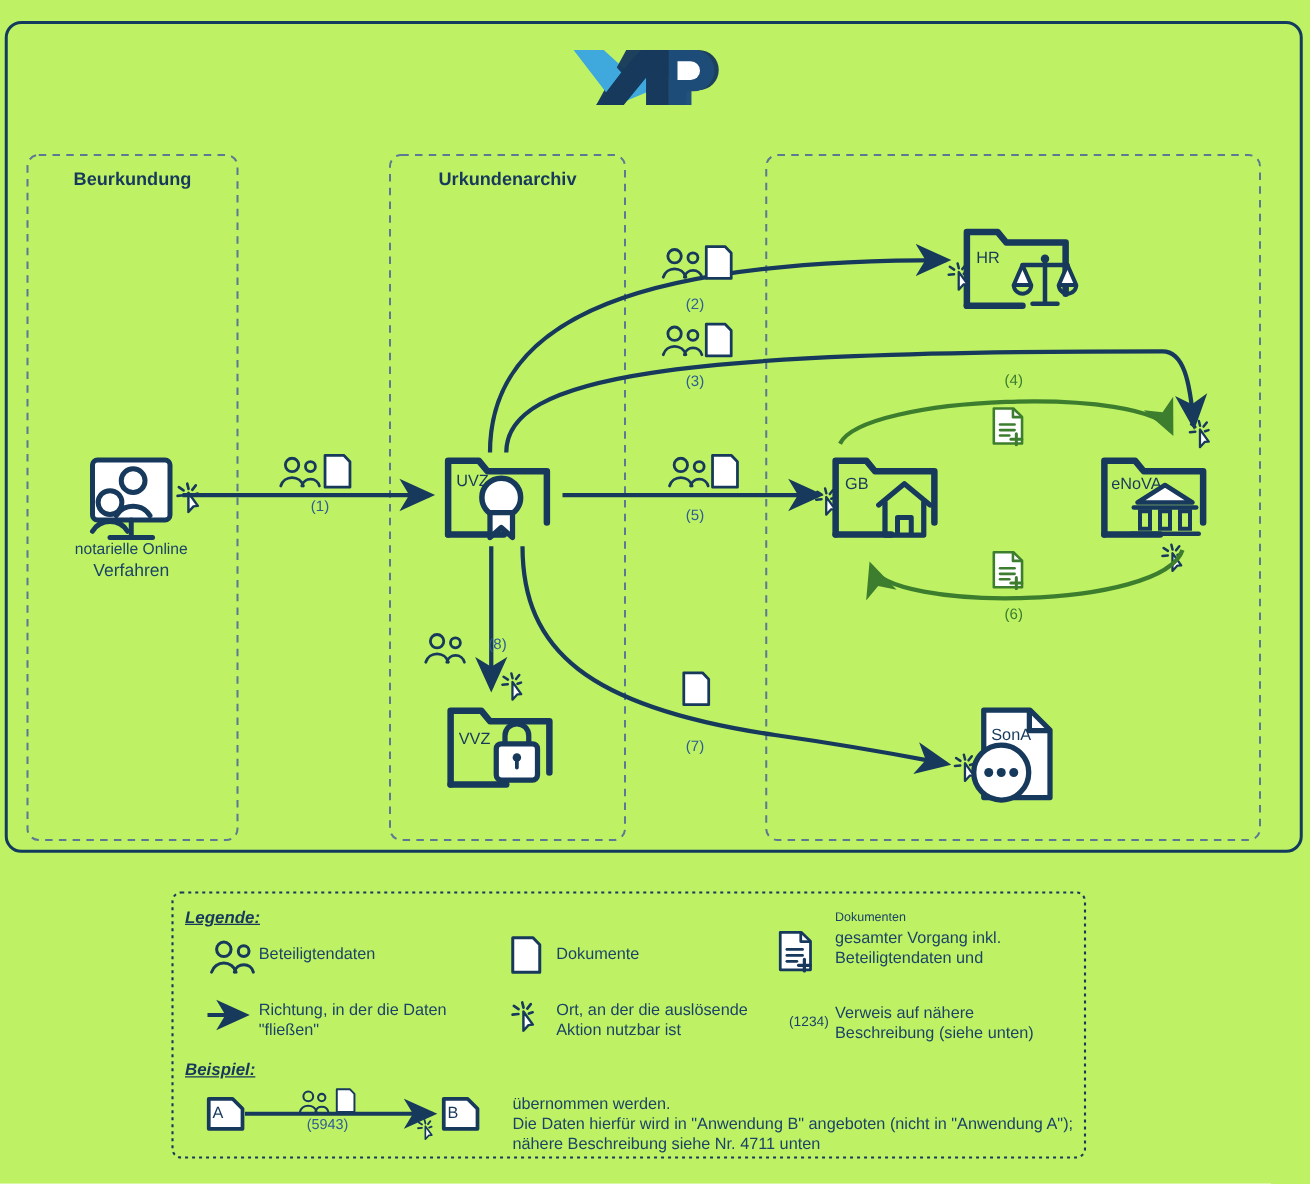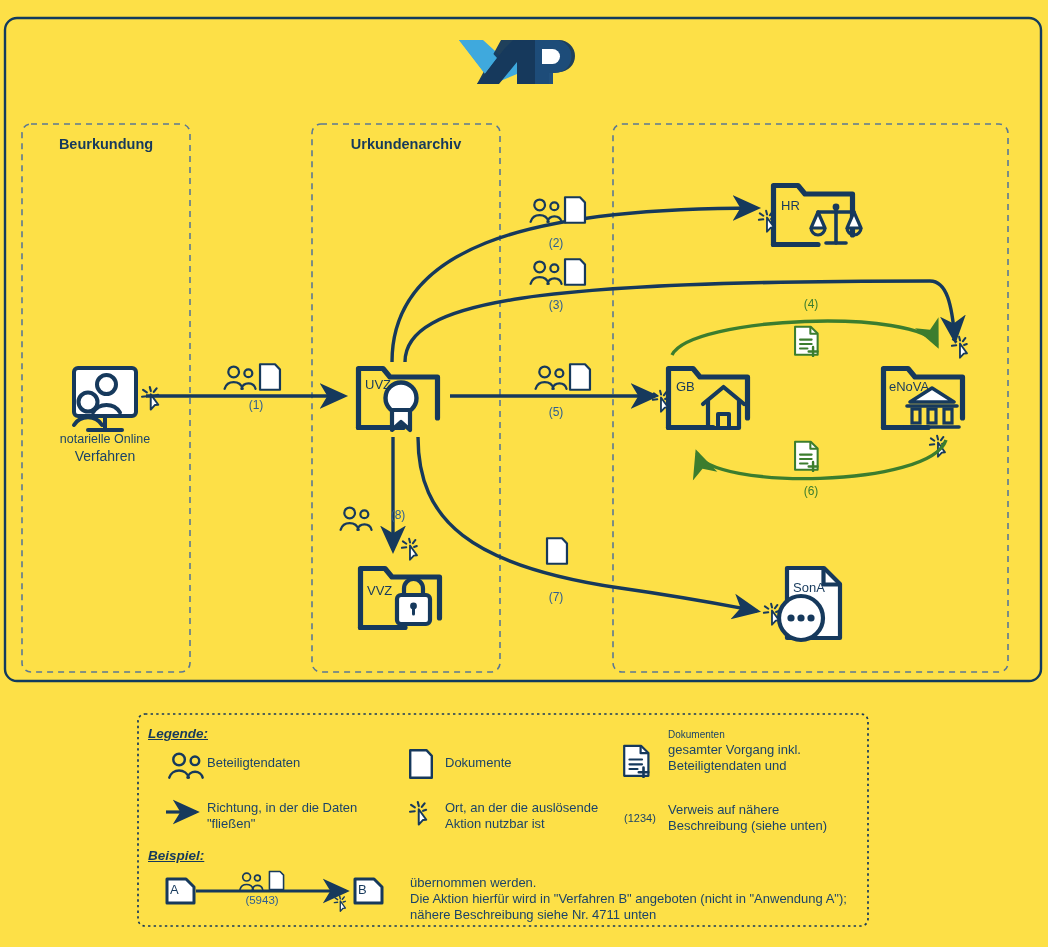--- a/index.html
+++ b/index.html
@@ -6,21 +6,21 @@
   html,body{margin:0;padding:0;background:#ffffff;}
   body{
     font-family:"Liberation Sans","DejaVu Sans",sans-serif;
     color:#1b4368;
   }
   #page{
     position:relative;
     width:1048px;
     height:947px;
     overflow:hidden;
-    background:#fde047;
+    background:#bef264;
   }
   #page svg{position:absolute;left:0;top:0;}
   .txt{position:absolute;white-space:pre;}
 </style>
 </head>
 <body>
 
 <div id="page">
 
   <svg width="1048" height="947" viewBox="0 0 1048 947">
@@ -280,26 +280,26 @@
   <div class="txt" style="left:668px;top:742px;font-size:13px;color:#1b4368;">gesamter Vorgang inkl.</div>
   <div class="txt" style="left:668px;top:758px;font-size:13px;color:#1b4368;">Beteiligtendaten und</div>
   <div class="txt" style="left:668px;top:729px;font-size:10px;color:#1b4368;">Dokumenten</div>
 
   <div class="txt" style="left:207px;top:800px;font-size:13px;color:#1b4368;">Richtung, in der die Daten</div>
   <div class="txt" style="left:207px;top:816px;font-size:13px;color:#1b4368;">"fließen"</div>
 
   <div class="txt" style="left:445px;top:800px;font-size:13px;color:#1b4368;">Ort, an der die auslösende</div>
   <div class="txt" style="left:445px;top:816px;font-size:13px;color:#1b4368;">Aktion nutzbar ist</div>
 
-  <div class="txt" style="left:617px;top:812px;width:46px;text-align:center;font-size:11px;color:#1b4368;">(1234)</div>
+  <div class="txt" style="left:617px;top:812px;width:46px;text-align:right;font-size:11px;color:#1b4368;">(1234)</div>
   <div class="txt" style="left:668px;top:802px;font-size:13px;color:#1b4368;">Verweis auf nähere</div>
   <div class="txt" style="left:668px;top:818px;font-size:13px;color:#1b4368;">Beschreibung (siehe unten)</div>
 
   <div class="txt" style="left:148px;top:848px;font-size:13.5px;font-weight:bold;font-style:italic;text-decoration:underline;color:#16395c;">Beispiel:</div>
   <div class="txt" style="left:170px;top:882px;font-size:13px;color:#16395c;">A</div>
   <div class="txt" style="left:358px;top:882px;font-size:13px;color:#16395c;">B</div>
   <div class="txt" style="left:230px;top:894px;width:64px;text-align:center;font-size:11.5px;color:#2e5e92;">(5943)</div>
 
   <div class="txt" style="left:410px;top:875px;font-size:13px;color:#1b4368;">übernommen werden.</div>
-  <div class="txt" style="left:410px;top:891px;font-size:13px;color:#1b4368;">Die Aktion hierfür wird in "Verfahren B" angeboten (nicht in "Anwendung A");</div>
+  <div class="txt" style="left:410px;top:891px;font-size:13px;color:#1b4368;">Die Daten hierfür wird in "Anwendung B" angeboten (nicht in "Anwendung A");</div>
   <div class="txt" style="left:410px;top:907px;font-size:13px;color:#1b4368;">nähere Beschreibung siehe Nr. 4711 unten</div>
 
 </div>
 
 </body></html>

